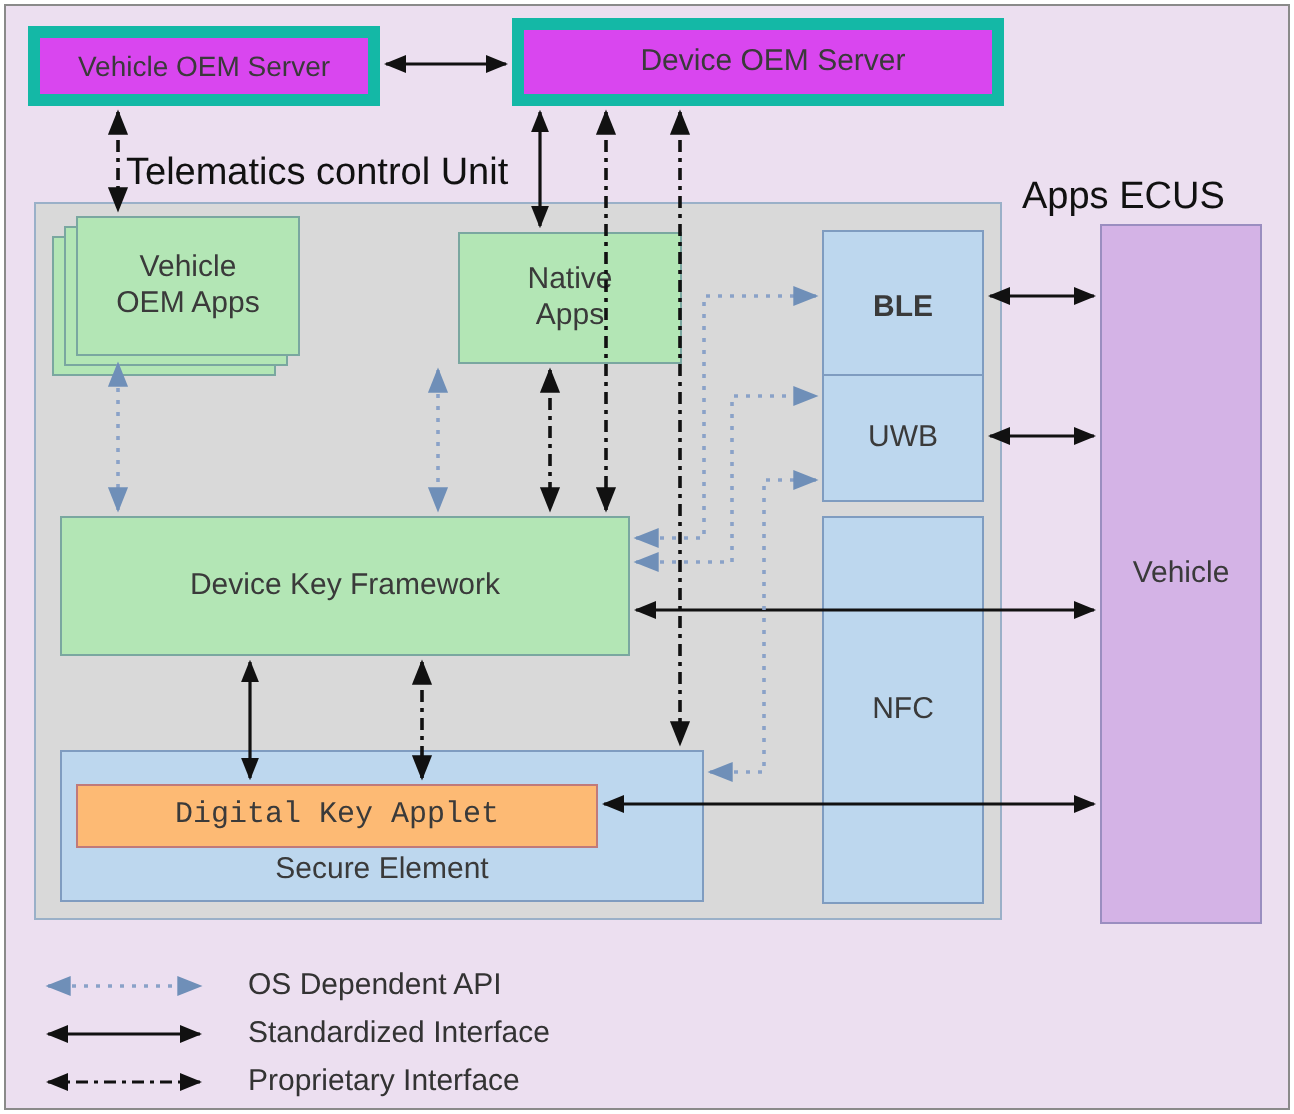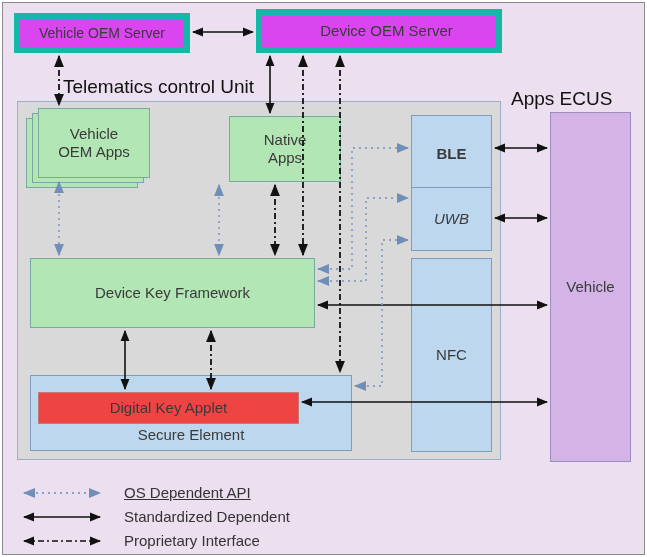--- a/index.html
+++ b/index.html
@@ -5,21 +5,21 @@
   html, body { margin: 0; padding: 0; background: #ffffff; }
   body { width: 647px; height: 557px; position: relative; overflow: hidden;
          font-family: "Liberation Sans", "DejaVu Sans", sans-serif; }
   #frame { position: absolute; left: 2px; top: 2px; width: 641px; height: 551px;
            background: #ecdff0; border: 1px solid #8a8a8a; }
   .box { position: absolute; box-sizing: border-box; display: flex; align-items: center;
          justify-content: center; text-align: center; color: #3a3a3a; font-size: 15px; line-height: 1.2; }
   .server { background: #d946ef; border: 6px solid #14b8a6; }
   .green { background: #b3e6b5; border: 1px solid #7aa7a0; }
   .blue { background: #bdd7ee; border: 1px solid #7f9cc0; }
-  .red { background: #ef4444; border: 1px solid #c07a7a; }
+  .red { background: #fdba74; border: 1px solid #c07a7a; font-family: Liberation Mono, monospace; }
   .purple { background: #d4b3e6; border: 1px solid #9a8ec0; }
   #tcu { position: absolute; left: 17px; top: 101px; width: 484px; height: 359px;
          background: #d9d9d9; border: 1px solid #9ab0c8; box-sizing: border-box; }
   .heading { position: absolute; color: #111; font-size: 19px; white-space: nowrap; }
   svg#wires { position: absolute; left: 0; top: 0; width: 647px; height: 557px; pointer-events: none; }
   .legend-label { position: absolute; left: 124px; font-size: 15px; color: #333; white-space: nowrap; }
 </style>
 </head>
 <body>
 
@@ -40,21 +40,21 @@
 
 <div class="box green" style="left:182px; top:116px; width:112px; height:66px; white-space:pre-line;margin-left:47px;">Native
 Apps</div>
 
 <div class="box green" style="left:30px; top:258px; width:285px; height:70px;">Device Key Framework</div>
 
 <div class="box blue" style="left:30px; top:375px; width:322px; height:76px; align-items:flex-end; padding-bottom:6px;">Secure Element</div>
 <div class="box red" style="left:38px; top:392px; width:261px; height:32px;">Digital Key Applet</div>
 
 <div class="box blue" style="left:411px; top:115px; width:81px; height:78px;font-weight:bold;">BLE</div>
-<div class="box blue" style="left:411px; top:187px; width:81px; height:64px;font-style:italic;">UWB</div>
+<div class="box blue" style="left:411px; top:187px; width:81px; height:64px;">UWB</div>
 <div class="box blue" style="left:411px; top:258px; width:81px; height:194px;">NFC</div>
 
 <div class="box purple" style="left:550px; top:112px; width:81px; height:350px;">Vehicle</div>
 
 <svg id="wires" viewBox="0 0 647 557">
   <defs>
     <marker id="ah-b" viewBox="0 0 10 10" refX="9" refY="5" markerWidth="7" markerHeight="7" orient="auto-start-reverse">
       <path d="M0,1 L10,5 L0,9 z" fill="#111"></path>
     </marker>
     <marker id="ah-u" viewBox="0 0 10 10" refX="9" refY="5" markerWidth="7" markerHeight="7" orient="auto-start-reverse">
@@ -86,15 +86,15 @@
     <polyline points="318,269 352,269 352,148 408,148" marker-start="url(#ah-u)" marker-end="url(#ah-u)"></polyline>
     <polyline points="318,281 366,281 366,198 408,198" marker-start="url(#ah-u)" marker-end="url(#ah-u)"></polyline>
     <polyline points="355,386 382,386 382,240 408,240" marker-start="url(#ah-u)" marker-end="url(#ah-u)"></polyline>
   </g>
 
   <line x1="24" y1="493" x2="100" y2="493" stroke="#8aa2c8" stroke-width="1.8" stroke-dasharray="2 4" marker-start="url(#ah-u)" marker-end="url(#ah-u)"></line>
   <line x1="24" y1="517" x2="100" y2="517" stroke="#111" stroke-width="1.6" marker-start="url(#ah-b)" marker-end="url(#ah-b)"></line>
   <line x1="24" y1="541" x2="100" y2="541" stroke="#111" stroke-width="1.6" stroke-dasharray="6 3 2 3" marker-start="url(#ah-b)" marker-end="url(#ah-b)"></line>
 </svg>
 
-<div class="legend-label" style="top:484px;text-decoration:underline;">OS Dependent API</div>
-<div class="legend-label" style="top:508px;">Standardized Dependent</div>
+<div class="legend-label" style="top:484px;">OS Dependent API</div>
+<div class="legend-label" style="top:508px;">Standardized Interface</div>
 <div class="legend-label" style="top:532px;">Proprietary Interface</div>
 
 </body></html>

